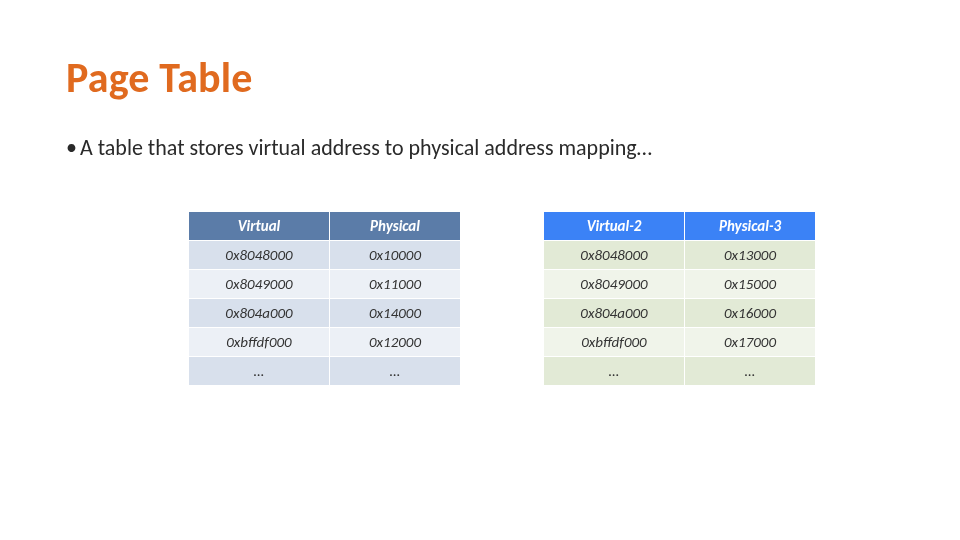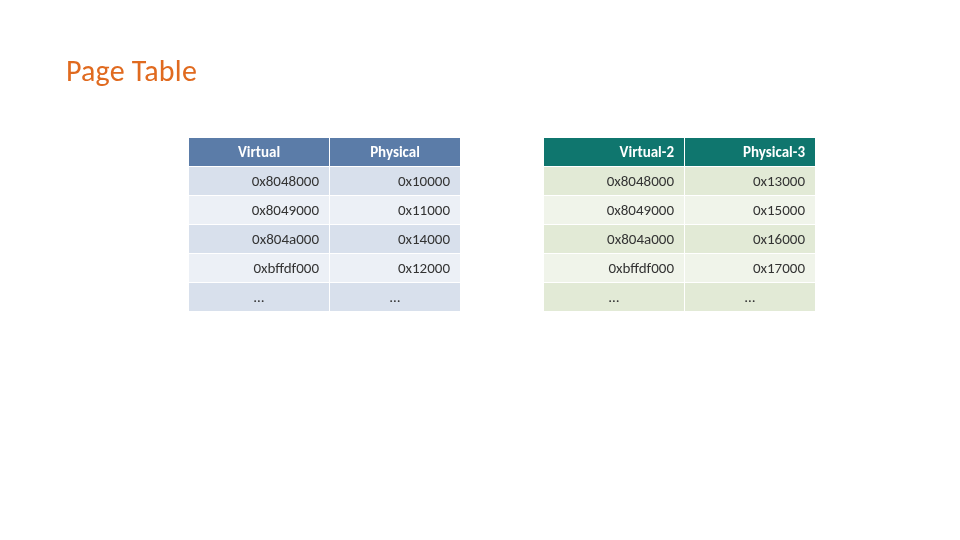--- a/index.html
+++ b/index.html
@@ -12,22 +12,22 @@
     color: #333;
   }
   .slide {
     position: relative;
     width: 960px;
     height: 540px;
     box-sizing: border-box;
     padding: 52px 66px 0 66px;
   }
   .title {
-    font-size: 30px;
-    font-weight: 400;
+    font-size: 42px;
+    font-weight: 700;
     color: #e06a1f;
     margin: 0 0 30px 0;
     letter-spacing: 0.2px;
   }
   .bullets {
     font-size: 22px;
     color: #2a2a2a;
     line-height: 1.35;
   }
   .bullet-1 {
@@ -38,66 +38,71 @@
   }
   .dot {
     display: inline-block;
     width: 14px;
   }
   .tables-wrap {
     margin-top: 48px;
     display: flex;
     gap: 82px;
     padding-left: 122px;
+    font-style: italic;
   }
   table {
     border-collapse: collapse;
     font-size: 15px;
   }
   th, td {
     border: 1px solid #ffffff;
     padding: 5px 10px;
-    text-align: right;
+    text-align: center;
     height: 18px;
   }
   .t1 th {
     background: #5b7ca8;
     color: #ffffff;
     font-weight: 700;
     text-align: center;
   }
   .t1 tbody tr:nth-child(odd) td {
     background: #d8e0ec;
   }
   .t1 tbody tr:nth-child(even) td {
     background: #ecf0f6;
   }
   .t2 th {
-    background: #0f766e;
+    background: #3b82f6;
     color: #ffffff;
     font-weight: 700;
+    text-align: center;
   }
   .t2 tbody tr:nth-child(odd) td {
     background: #e2ead6;
   }
   .t2 tbody tr:nth-child(even) td {
     background: #f0f4ea;
   }
   .col-a { width: 120px; }
   .col-b { width: 110px; }
   .center { text-align: center; }
 </style>
 </head>
 <body>
 
 <div class="slide">
 
   <h1 class="title">Page Table</h1>
 
   <div class="bullets">
+    <div class="bullet-1">
+      <span class="dot">•</span><span>A table that stores virtual address to physical address mapping…</span>
+    </div>
   </div>
 
   <div class="tables-wrap">
 
     <table class="t1">
       <thead>
         <tr>
           <th class="col-a">Virtual</th>
           <th class="col-b">Physical</th>
         </tr>

